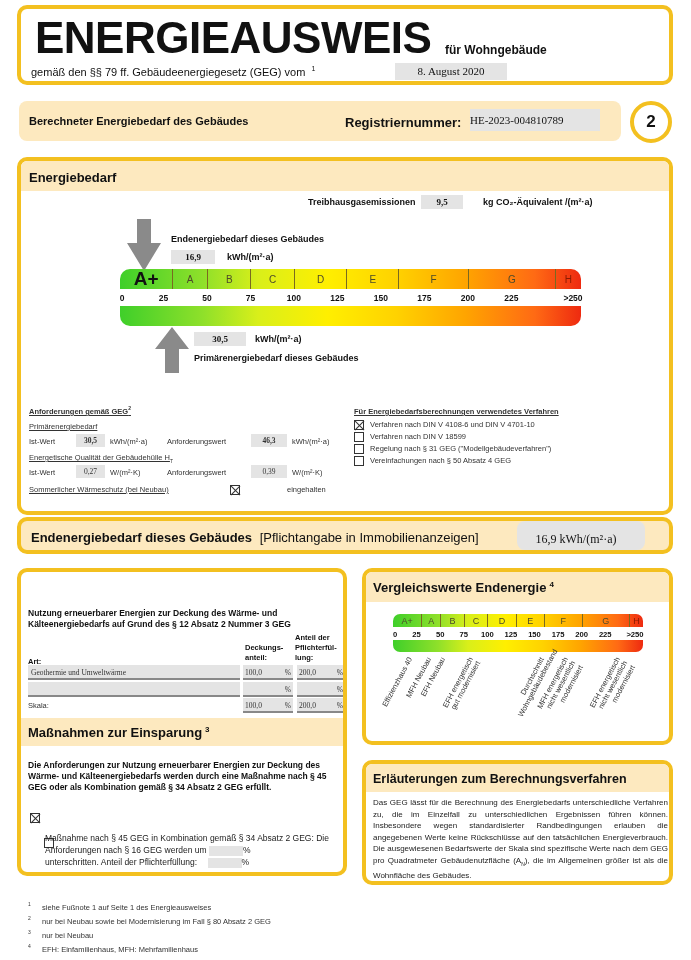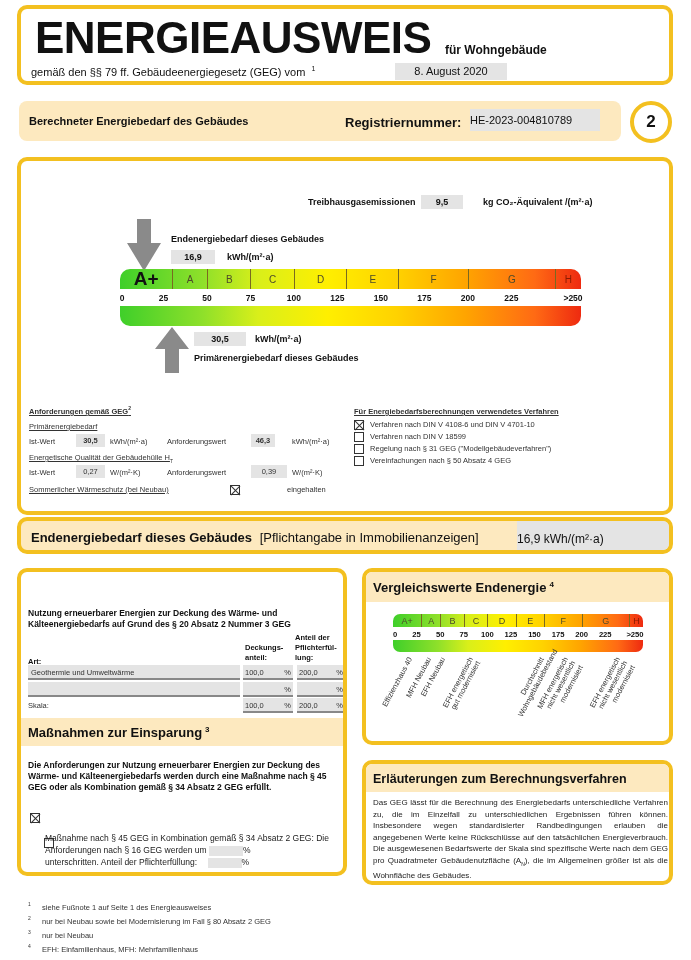--- a/index.html
+++ b/index.html
@@ -1,21 +1,21 @@
 <!DOCTYPE html>
 <html><head>
 <meta charset="utf-8">
 <style>
   * { box-sizing: border-box; margin: 0; padding: 0; }
   html, body { width: 691px; height: 960px; background: #ffffff; overflow: hidden; }
   body { font-family: "Liberation Sans", sans-serif; color: #111; position: relative; }
   .abs { position: absolute; }
   .box { position: absolute; border: 4px solid #f3c020; border-radius: 10px; background: #fff; }
   .hdr { background: #fde9bf; }
-  .grey { background: #e4e4e4; }
+  .grey { background: #e4e4e4; font-family: Liberation Serif, serif; }
   .b { font-weight: bold; }
   .u { text-decoration: underline; }
   .cb { display: inline-block; width: 10px; height: 10px; border: 1px solid #333; position: relative; vertical-align: middle; background:#fff; }
   .cb.x::before, .cb.x::after { content: ""; position: absolute; left: -2px; top: 4px; width: 13px; height: 1px; background: #333; }
   .cb.x::before { transform: rotate(45deg); }
   .cb.x::after { transform: rotate(-45deg); }
   .seg { position: absolute; top: 0; height: 100%; border-left: 1px solid #7a6a20; font-size: 10px; display:flex; align-items:center; justify-content:center; color:#553; }
   .tick { position: absolute; font-size: 8px; font-weight: bold; transform: translateX(-50%); }
   .arrow-down, .arrow-up { position: absolute; }
   .rot { position: absolute; font-size: 7.5px; color:#333; transform-origin: right top; transform: rotate(-62deg); white-space: nowrap; text-align: right; line-height: 1.1; }
@@ -34,20 +34,21 @@
 </div>
 
 <div class="abs hdr" style="left:19px;top:101px;width:602px;height:40px;border-radius:8px;">
   <div class="abs b" style="left:10px;top:14px;font-size:11px;">Berechneter Energiebedarf des Gebäudes</div>
   <div class="abs b" style="left:326px;top:14px;font-size:13px;">Registriernummer:</div>
   <div class="abs grey" style="left:451px;top:8px;width:130px;height:22px;font-size:11px;text-align:left;line-height:22px;">HE-2023-004810789</div>
 </div>
 <div class="abs b" style="left:630px;top:101px;width:42px;height:42px;border:4px solid #f3c020;border-radius:50%;font-size:17px;text-align:center;line-height:34px;background:#fff;">2</div>
 
 <div class="box" style="left:17px;top:157px;width:656px;height:358px;overflow:hidden;">
+  <div class="abs hdr b" style="left:0;top:0;width:100%;height:30px;font-size:13px;padding:9px 8px;">Energiebedarf</div>
 
   <div class="abs b" style="left:287px;top:36px;font-size:9px;">Treibhausgasemissionen</div>
   <div class="abs grey b" style="left:400px;top:34px;width:42px;height:14px;font-size:9px;text-align:center;line-height:14px;">9,5</div>
   <div class="abs b" style="left:462px;top:36px;font-size:9px;">kg CO₂-Äquivalent /(m²·a)</div>
 
   <svg class="arrow-down" style="left:106px;top:58px;" width="34" height="52" viewBox="0 0 34 52">
       <path d="M10 0 H24 V24 H34 L17 52 L0 24 H10 Z" fill="#8a8a8a"></path>
     </svg>
   <div class="abs b" style="left:150px;top:73px;font-size:9px;">Endenergiebedarf dieses Gebäudes</div>
   <div class="abs grey b" style="left:150px;top:89px;width:44px;height:14px;font-size:9px;text-align:center;line-height:14px;">16,9</div>
@@ -87,21 +88,21 @@
   <div class="abs b" style="left:234px;top:173px;font-size:9px;">kWh/(m²·a)</div>
   <div class="abs b" style="left:173px;top:192px;font-size:9px;">Primärenergiebedarf dieses Gebäudes</div>
 
   <div class="abs" style="left:8px;top:244px;width:320px;font-size:7.5px;color:#333;">
     <div class="abs b u" style="left:0;top:0;"><span>Anforderungen gemäß GEG</span><sup style="font-size:5px;">2</sup></div>
     <div class="abs u" style="left:0;top:17px;">Primärenergiebedarf</div>
     <div class="abs" style="left:0;top:32px;">Ist-Wert</div>
     <div class="abs grey b" style="left:47px;top:29px;width:29px;height:13px;text-align:center;line-height:13px;">30,5</div>
     <div class="abs" style="left:81px;top:32px;">kWh/(m²·a)</div>
     <div class="abs" style="left:138px;top:32px;">Anforderungswert</div>
-    <div class="abs grey b" style="left:222px;top:29px;width:24px;height:13px;text-align:center;line-height:13px;">46,3</div>
+    <div class="abs grey b" style="left:222px;top:29px;width:36px;height:13px;text-align:center;line-height:13px;">46,3</div>
     <div class="abs" style="left:263px;top:32px;">kWh/(m²·a)</div>
     <div class="abs u" style="left:0;top:48px;"><span>Energetische Qualität der Gebäudehülle H</span><sub style="font-size:5px;">T</sub></div>
     <div class="abs" style="left:0;top:63px;">Ist-Wert</div>
     <div class="abs grey" style="left:47px;top:60px;width:29px;height:13px;text-align:center;line-height:13px;">0,27</div>
     <div class="abs" style="left:81px;top:63px;">W/(m²·K)</div>
     <div class="abs" style="left:138px;top:63px;">Anforderungswert</div>
     <div class="abs grey" style="left:222px;top:60px;width:36px;height:13px;text-align:center;line-height:13px;">0,39</div>
     <div class="abs" style="left:263px;top:63px;">W/(m²·K)</div>
     <div class="abs u" style="left:0;top:80px;">Sommerlicher Wärmeschutz (bei Neubau)</div>
     <span class="abs cb x" style="left:201px;top:80px;"></span>
@@ -115,25 +116,25 @@
     <div class="abs" style="left:0;top:39px;white-space:nowrap;"><span class="cb"></span> <span style="margin-left:4px;">Regelung nach § 31 GEG ("Modellgebäudeverfahren")</span></div>
     <div class="abs" style="left:0;top:51px;white-space:nowrap;"><span class="cb"></span> <span style="margin-left:4px;">Vereinfachungen nach § 50 Absatz 4 GEG</span></div>
   </div>
 </div>
 
 <div class="box hdr" style="left:17px;top:517px;width:656px;height:37px;overflow:hidden;">
   <div class="abs" style="left:10px;top:9px;font-size:13px;white-space:nowrap;">
     <span class="b">Endenergiebedarf dieses Gebäudes</span>
     <span style="margin-left:4px;">[Pflichtangabe in Immobilienanzeigen]</span>
   </div>
-  <div class="abs grey" style="left:496px;top:0;width:156px;height:100%;font-size:12px;text-align:left;padding:11px 10px 0 0;">16,9 kWh/(m²·a)</div>
+  <div class="abs grey" style="left:496px;top:0;width:128px;height:100%;font-size:12px;text-align:center;padding:11px 10px 0 0;border-radius:8px;">16,9 kWh/(m²·a)</div>
 </div>
 
 <div class="box" style="left:17px;top:568px;width:330px;height:308px;overflow:hidden;">
-  <div class="abs b" style="left:7px;top:36px;width:300px;font-size:8.5px;line-height:11px;">Nutzung erneuerbarer Energien zur Deckung des Wärme- und Kälteenergiebedarfs auf Grund des § 20 Absatz 2 Nummer 3 GEG</div>
+  <div class="abs b" style="left:7px;top:36px;width:300px;font-size:8.5px;line-height:11px;">Nutzung erneuerbarer Energien zur Deckung des Wärme- und Kälteenergiebedarfs auf Grund des § 12 Absatz 2 Nummer 3 GEG</div>
   <div class="abs b" style="left:7px;top:85px;font-size:7.5px;">Art:</div>
   <div class="abs b" style="left:224px;top:71px;width:44px;font-size:7.5px;line-height:10px;">Deckungs-anteil:</div>
   <div class="abs b" style="left:274px;top:61px;width:48px;font-size:7.5px;line-height:10px;">Anteil der Pflichterfül-lung:</div>
 
   <div class="abs grey" style="left:7px;top:93px;width:212px;height:15px;border-bottom:2px solid #888;font-size:7.5px;padding:3px 3px;color:#333;">Geothermie und Umweltwärme</div>
   <div class="abs grey" style="left:222px;top:93px;width:50px;height:15px;border-bottom:2px solid #888;font-size:7.5px;padding:3px 2px;color:#333;"><span>100,0</span><span style="float:right;">%</span></div>
   <div class="abs grey" style="left:276px;top:93px;width:48px;height:15px;border-bottom:2px solid #888;font-size:7.5px;padding:3px 2px;color:#333;"><span>200,0</span><span style="float:right;">%</span></div>
 
   <div class="abs grey" style="left:7px;top:110px;width:212px;height:15px;border-bottom:2px solid #888;"></div>
   <div class="abs grey" style="left:222px;top:110px;width:50px;height:15px;border-bottom:2px solid #888;font-size:7.5px;padding:3px 2px;color:#333;">

